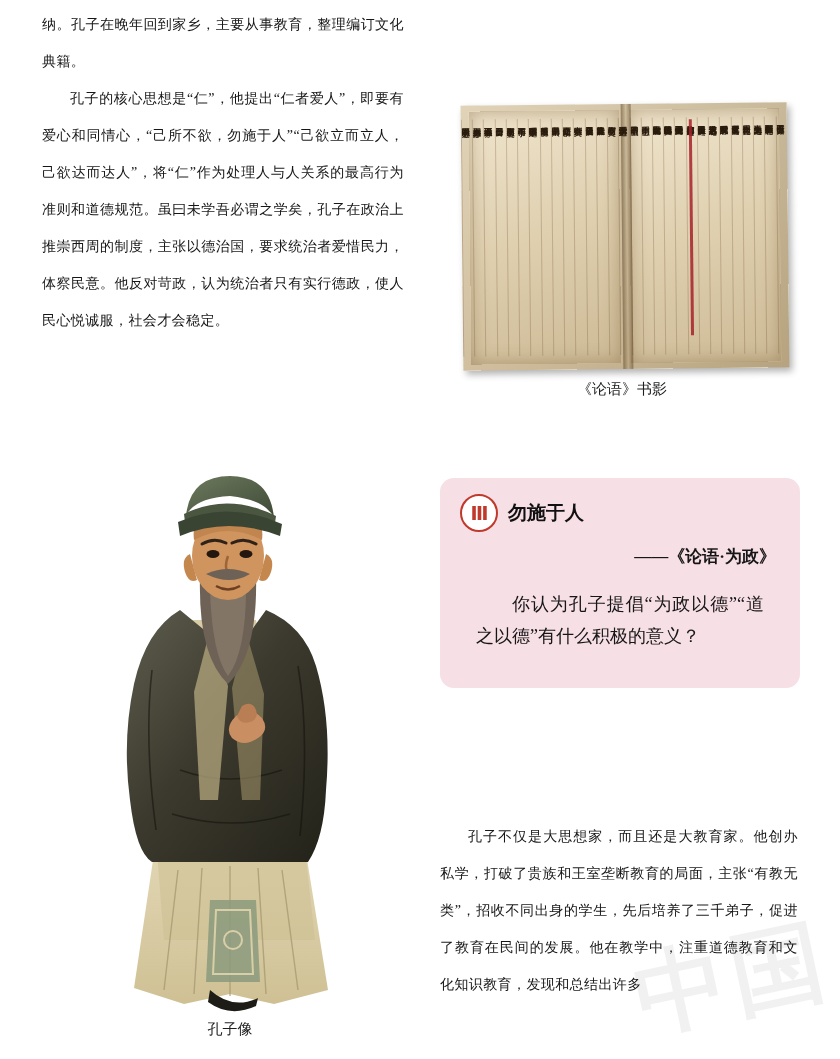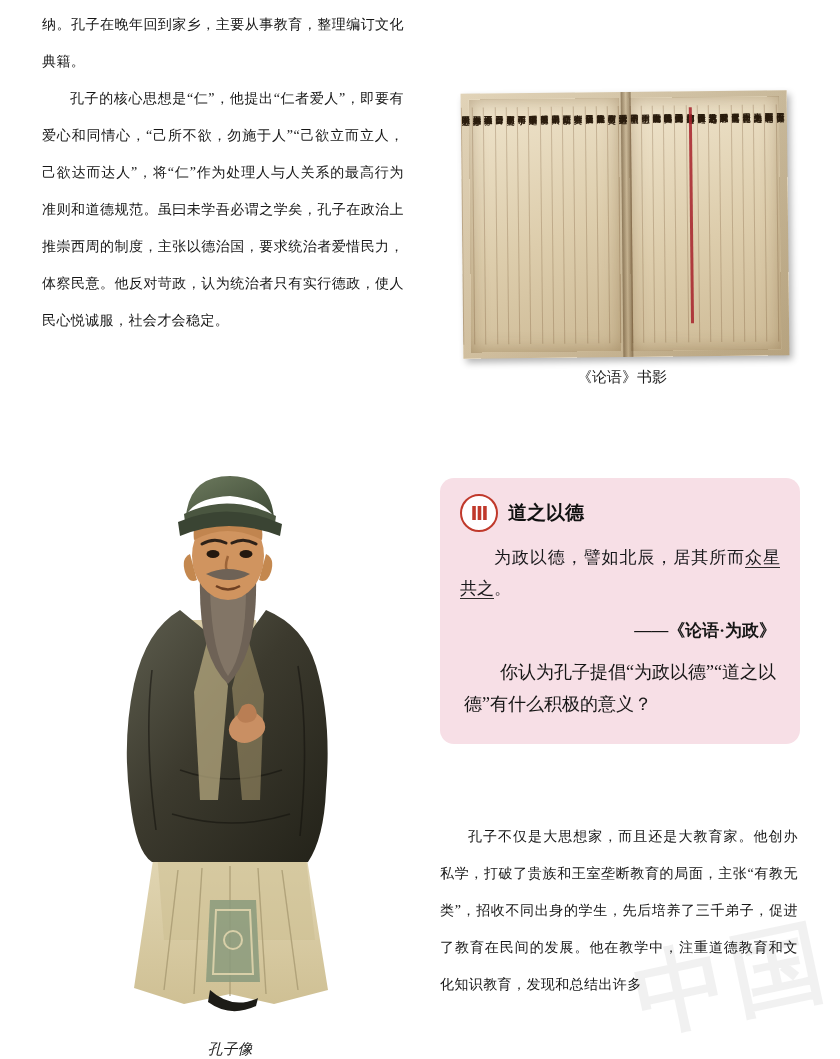--- a/index.html
+++ b/index.html
@@ -46,21 +46,21 @@
   #para-bottom-right {
     left: 440px;
     top: 818px;
     width: 358px;
   }
 
   
   .figure-analects {
     position: absolute;
     left: 462px;
-    top: 92px;
+    top: 104px;
     width: 320px;
   }
   .analects-img {
     position: relative;
     width: 326px;
     height: 265px;
     background:
       linear-gradient(105deg, rgba(255,255,255,0.22), rgba(0,0,0,0.10)),
       linear-gradient(#d9c7a4, #cbb58d);
     box-shadow: 3px 4px 7px rgba(0,0,0,0.30);
@@ -124,21 +124,21 @@
     left: 60px;
     top: 470px;
     width: 340px;
   }
   .portrait-art {
     position: relative;
     width: 340px;
     height: 550px;
   }
   .portrait-art svg { display: block; }
-  .figure-portrait .caption { margin-top: 20px; font-style: italic; }
+  .figure-portrait .caption { margin-top: 0; }
 
   
   .study-box {
     position: absolute;
     left: 440px;
     top: 478px;
     width: 320px;
     padding: 16px 20px 20px 20px;
     border-radius: 14px;
     background: #f7dfe6;
@@ -183,21 +183,21 @@
     border-bottom: 1px solid #2b2b2b;
   }
   .study-box .source {
     margin: 0 4px 10px 0;
     font-size: 17px;
     line-height: 30px;
     text-align: right;
     font-weight: bold;
   }
   .study-box .question {
-    margin: 4px;
+    margin: 16px;
     font-size: 18px;
     line-height: 32px;
     text-indent: 2em;
     text-align: justify;
     text-justify: inter-ideograph;
   }
 
   
   .watermark {
     position: absolute;
@@ -346,23 +346,22 @@
         <path d="M124 44 Q168 22 216 46 L214 60 Q168 38 126 60 Z" fill="#4a5640"></path>
         <path d="M118 52 Q168 30 222 54 L220 66 Q168 46 120 66 Z" fill="#3a4433"></path>
       </svg>
     </div>
     <div class="caption">孔子像</div>
   </div>
 
   <div class="study-box">
     <div class="study-head">
       <div class="badge-icon">Ⅲ</div>
-      <div class="study-title">道之以德</div>
+      <div class="study-title">勿施于人</div>
     </div>
-    <p class="quote"><span>为政以德，譬如北辰，居其所而</span><u>众星共之</u><span>。</span></p>
     <p class="source">——《论语·为政》</p>
     <p class="question">你认为孔子提倡“为政以德”“道之以德”有什么积极的意义？</p>
   </div>
 
   <div class="text-col" id="para-bottom-right">
     <p>孔子不仅是大思想家，而且还是大教育家。他创办私学，打破了贵族和王室垄断教育的局面，主张“有教无类”，招收不同出身的学生，先后培养了三千弟子，促进了教育在民间的发展。他在教学中，注重道德教育和文化知识教育，发现和总结出许多</p>
   </div>
 
   <div class="watermark">中国</div>
 </div>

